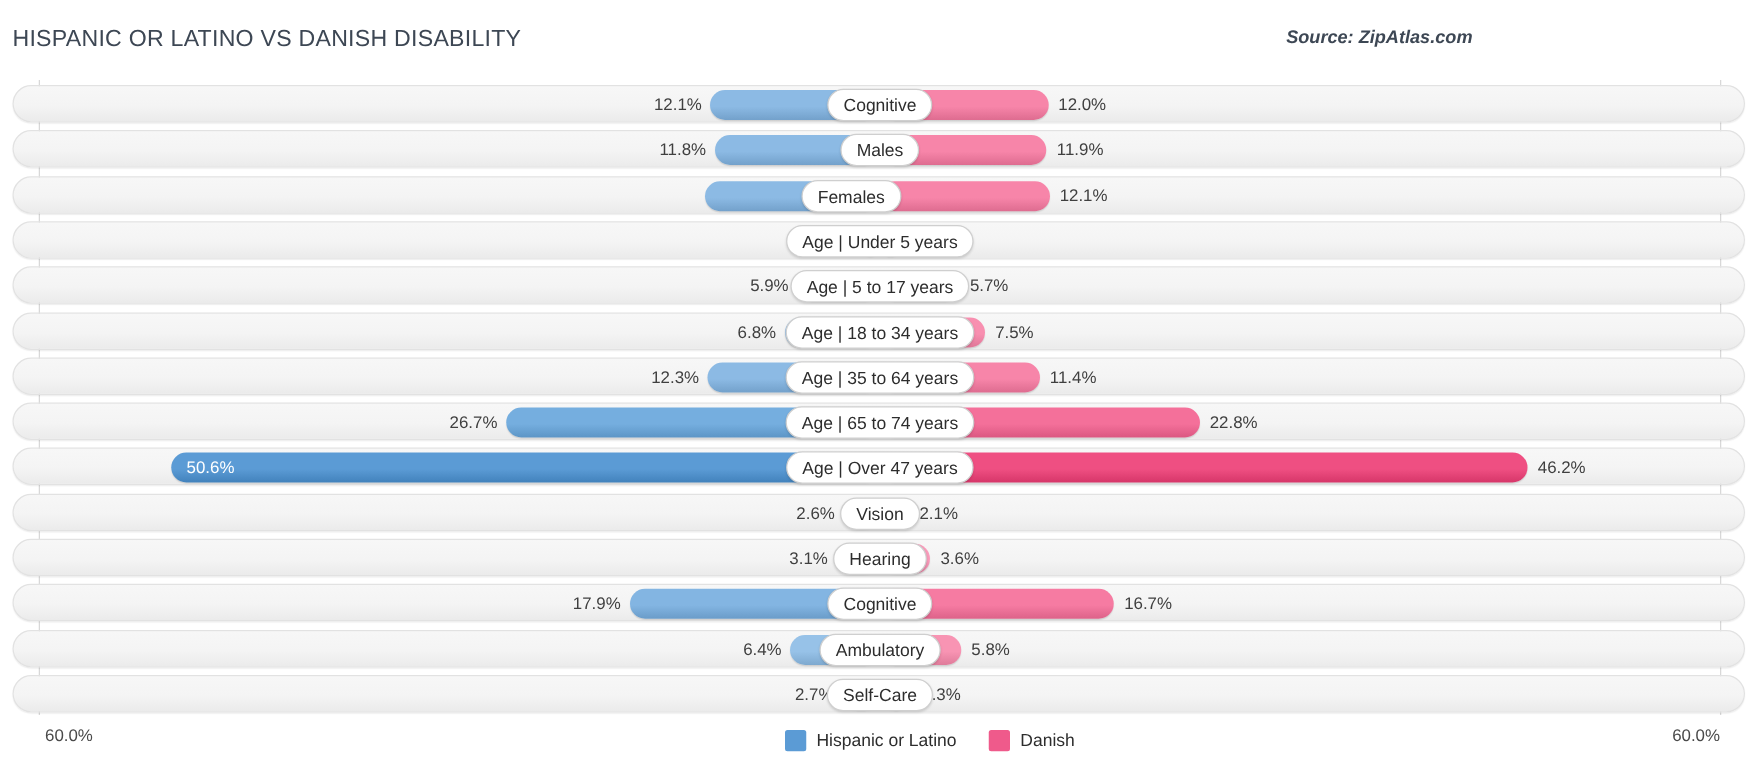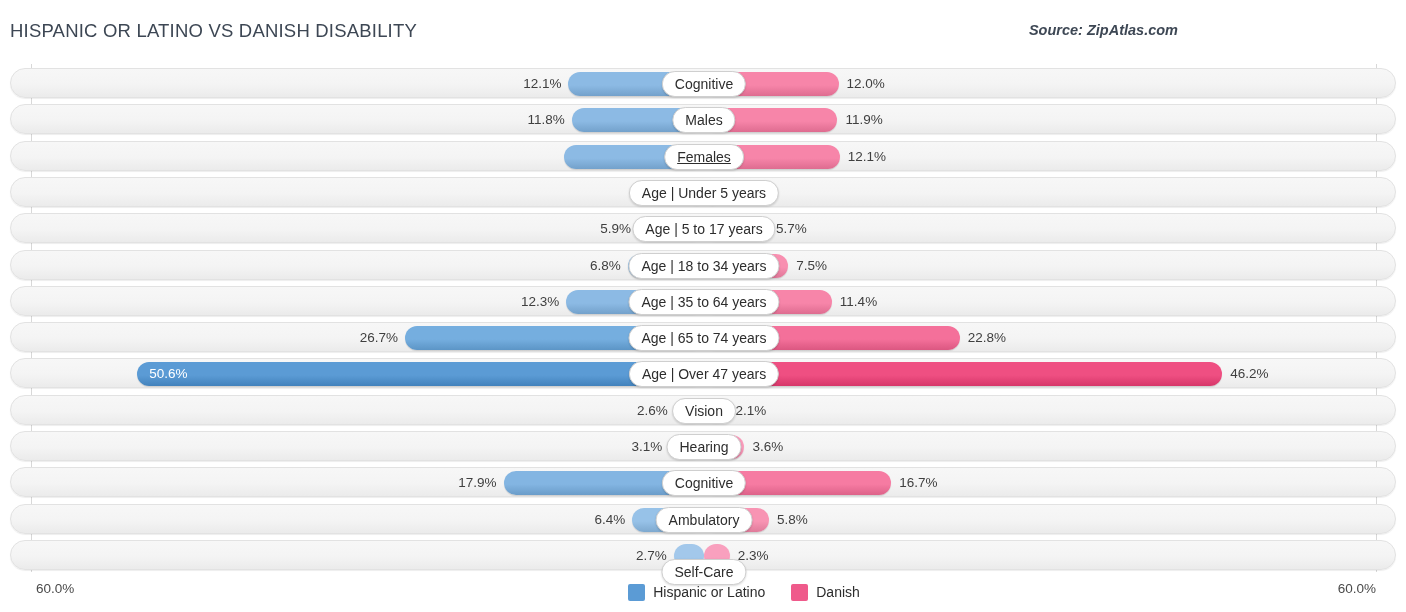--- a/index.html
+++ b/index.html
@@ -120,21 +120,21 @@
           <div class="val l" style="left: 0px; width: 553.84px;">11.8%</div>
           <div class="val r" style="left: 834.478px;">11.9%</div>
           <div class="pill" style="left: 693px;">Males</div>
         </div>
       </div>
       <div class="row" style="top: 76.6px;">
         <div class="barwrap">
           <div class="bar left" style="left: 553px; width: 140px; background: linear-gradient(rgb(140, 186, 228) 0%, rgb(140, 186, 228) 55%, rgb(115, 161, 203) 100%);"></div>
           <div class="bar right" style="left: 693px; width: 135.722px; background: linear-gradient(rgb(247, 133, 169) 0%, rgb(247, 133, 169) 55%, rgb(222, 108, 144) 100%);"></div>
           <div class="val r" style="left: 836.722px;">12.1%</div>
-          <div class="pill" style="left: 693px; text-decoration: underline;">Females</div>
+          <div class="pill" style="left: 670px;">Females</div>
         </div>
       </div>
       <div class="row" style="top: 112.9px;">
         <div class="barwrap">
           <div class="bar left" style="left: 678.44px; width: 14.56px; background: linear-gradient(rgb(167, 203, 236) 0%, rgb(167, 203, 236) 55%, rgb(142, 178, 211) 100%);"></div>
           <div class="bar right" style="left: 693px; width: 16.825px; background: linear-gradient(rgb(249, 166, 194) 0%, rgb(249, 166, 194) 55%, rgb(224, 141, 169) 100%);"></div>
           <div class="val l" style="left: 0px; width: 671.44px;">1.3%</div>
           <div class="val r" style="left: 717.825px;">1.5%</div>
           <div class="pill" style="left: 693px;">Age | Under 5 years</div>
         </div>
@@ -219,21 +219,21 @@
           <div class="val r" style="left: 766.057px;">5.8%</div>
           <div class="pill" style="left: 693px;">Ambulatory</div>
         </div>
       </div>
       <div class="row" style="top: 475.9px;">
         <div class="barwrap">
           <div class="bar left" style="left: 662.76px; width: 30.24px; background: linear-gradient(rgb(163, 200, 235) 0%, rgb(163, 200, 235) 55%, rgb(138, 175, 210) 100%);"></div>
           <div class="bar right" style="left: 693px; width: 25.7983px; background: linear-gradient(rgb(249, 160, 190) 0%, rgb(249, 160, 190) 55%, rgb(224, 135, 165) 100%);"></div>
           <div class="val l" style="left: 0px; width: 655.76px;">2.7%</div>
           <div class="val r" style="left: 726.798px;">2.3%</div>
-          <div class="pill" style="left: 693px; margin-top: 16px;">Self-Care</div>
+          <div class="pill" style="left: 693px;">Self-Care</div>
         </div>
       </div>
     </div>
 </div>
 
 <div id="footer">
   <div class="axis-label" id="axis-left">60.0%</div>
   <div class="axis-label" id="axis-right">60.0%</div>
   <div id="legend">
       <div class="legend-item">

